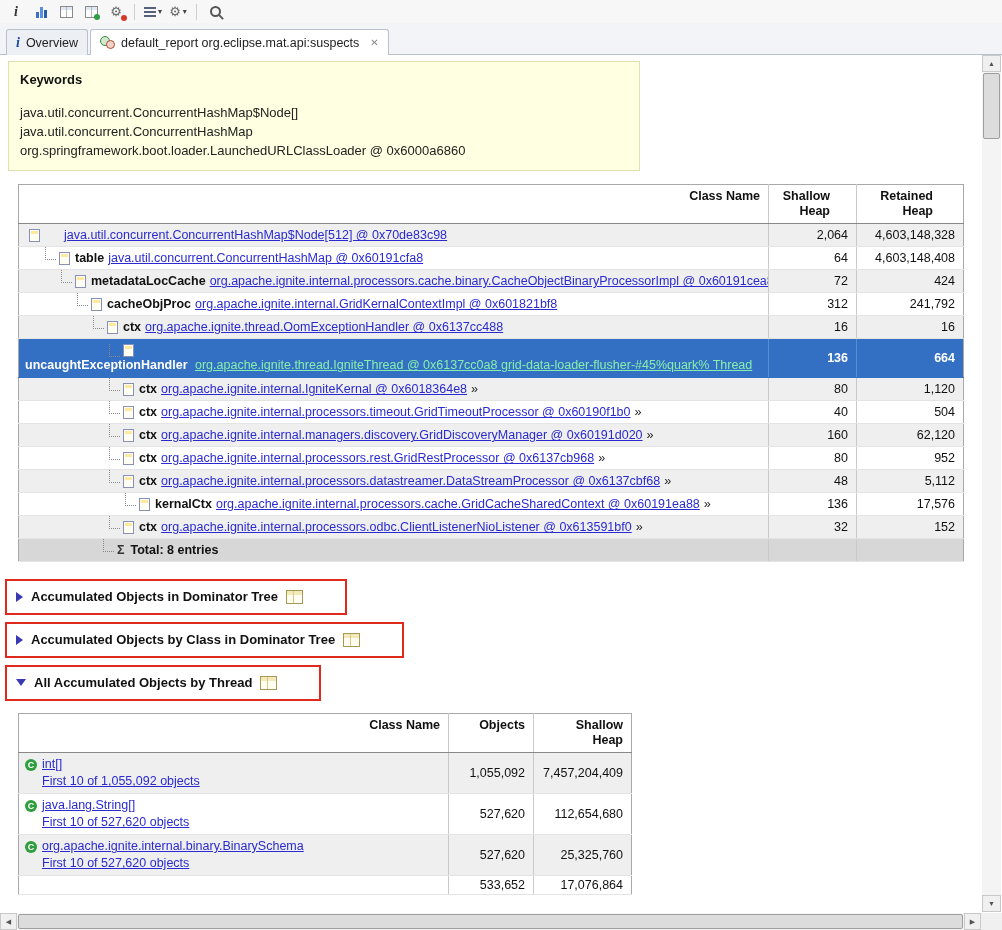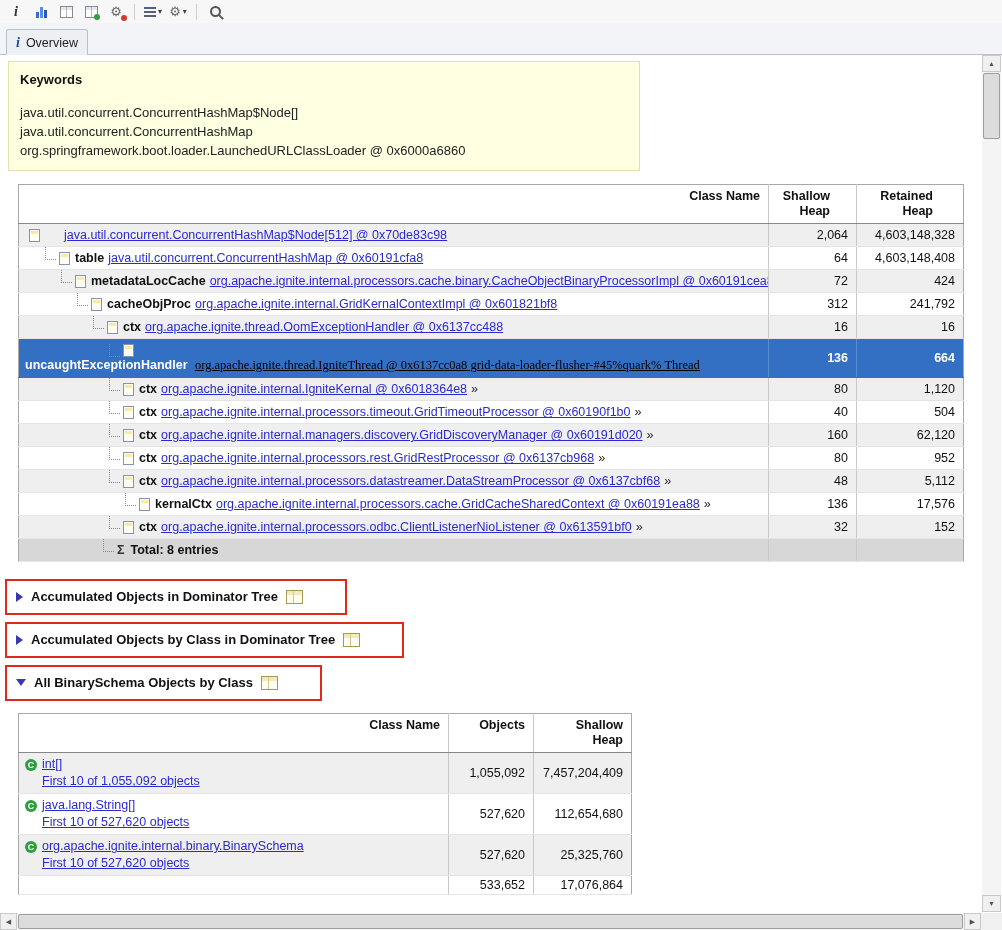--- a/index.html
+++ b/index.html
@@ -66,21 +66,21 @@
   th{font-weight:bold;text-align:right;padding:4px 8px;border-bottom:1px solid #888;
      vertical-align:top;background:#fff;line-height:15px;}
   th.c2,th.c3,th.o2,th.o3{border-left:1px solid #c9c9c9;}
   th.c2{padding-right:26px;} th.c3{padding-right:30px;}
   td{border-bottom:1px solid #e4e4e4;vertical-align:middle;}
   .tree-cell{padding:2px 4px;overflow:hidden;}
   .row-line{display:flex;align-items:center;white-space:nowrap;line-height:18px;}
   .num{text-align:right;padding:2px 8px;border-left:1px solid #c9c9c9;white-space:nowrap;}
   tr.odd{background:#efefef;}
   tr.hl{background:#336fc2;color:#fff;}
-  tr.hl a{color:#000000;font-family:Liberation Serif, serif;}
+  tr.hl a{color:#86efac;}
   tr.hl .num{font-weight:bold;border-left-color:#5a8ed2;}
   tr.hl td{border-bottom-color:#336fc2;}
   a.lnk{color:#2a2ad0;text-decoration:underline;cursor:pointer;}
   b.lbl{margin-right:4px;}
   .more{color:#222;margin-left:4px;}
   .conn{width:10px;height:12px;border-left:1px dotted #8a8a8a;border-bottom:1px dotted #8a8a8a;
         margin:-9px 3px 0 0;flex:none;}
   .obj-ico{width:11px;height:13px;background:#fffef2;border:1px solid #8890b8;margin-right:5px;flex:none;position:relative;box-sizing:border-box;}
   .obj-ico::after{content:'';position:absolute;left:1px;top:1px;right:1px;height:3px;background:#ffe9a0;}
   .icon-line{display:flex;align-items:flex-end;height:16px;margin-bottom:1px;}
@@ -149,20 +149,25 @@
     <span class="tbtn">
         <span class="mag"></span>
       </span>
   </div>
 
   <div class="tabbar">
     <div class="tab">
       <span class="info-g">i</span>
       <span>Overview</span>
     </div>
+    <div class="tab active">
+      <span class="report-ico"></span>
+      <span>default_report org.eclipse.mat.api:suspects</span>
+      <span class="close">✕</span>
+    </div>
   </div>
 
   <div class="content">
 
     <div class="kwbox">
       <div class="kwtitle">Keywords</div>
       <div class="kwline">java.util.concurrent.ConcurrentHashMap$Node[]</div>
       <div class="kwline">java.util.concurrent.ConcurrentHashMap</div>
       <div class="kwline">org.springframework.boot.loader.LaunchedURLClassLoader @ 0x6000a6860</div>
     </div>
@@ -368,21 +373,21 @@
       <div class="sect">
         <span class="tw closed"></span>
         <span>Accumulated Objects by Class in Dominator Tree</span>
         <span class="tbl-ico"></span>
       </div>
     </div>
 
     <div class="annot gap-sm">
       <div class="sect">
         <span class="tw open"></span>
-        <span>All BinarySchema Objects by Class</span>
+        <span>All Accumulated Objects by Thread</span>
         <span class="tbl-ico"></span>
       </div>
     </div>
 
     <table class="otable">
       <colgroup>
           <col style="width:430px">
           <col style="width:85px">
           <col style="width:98px">
         </colgroup>

